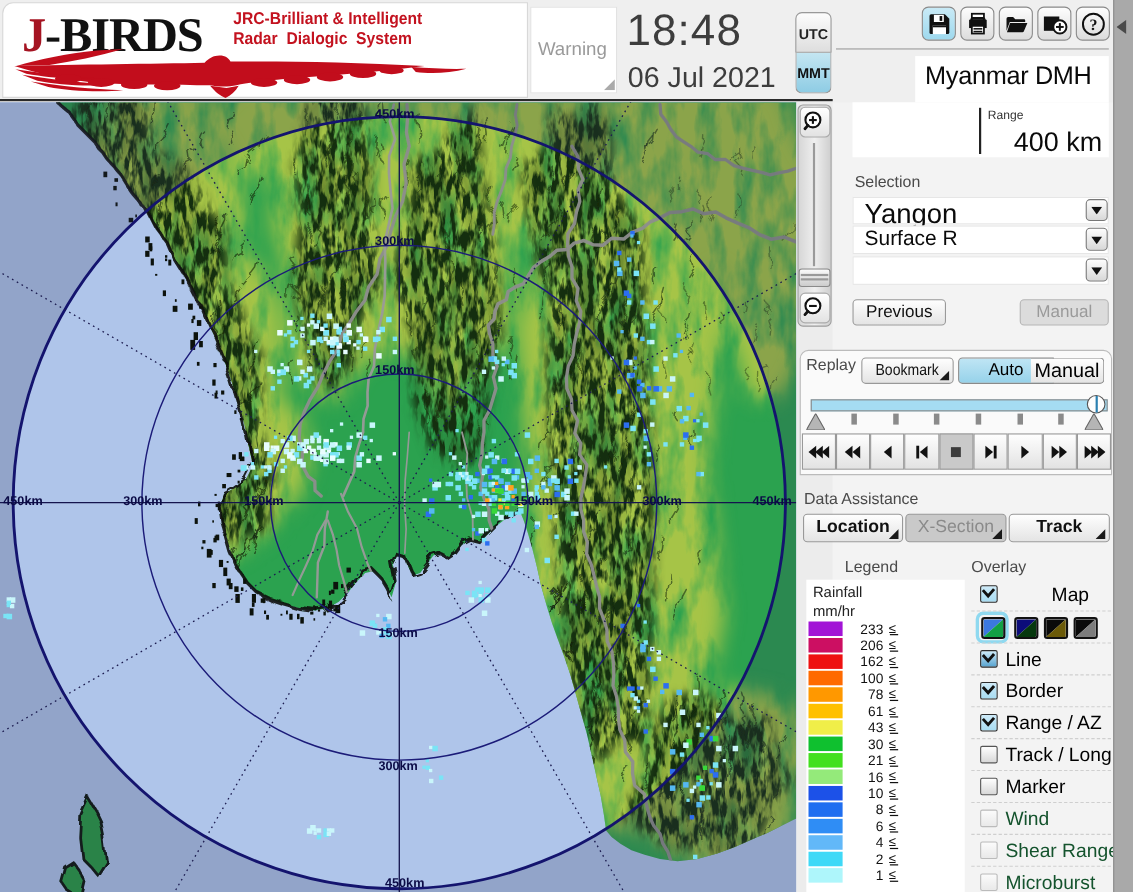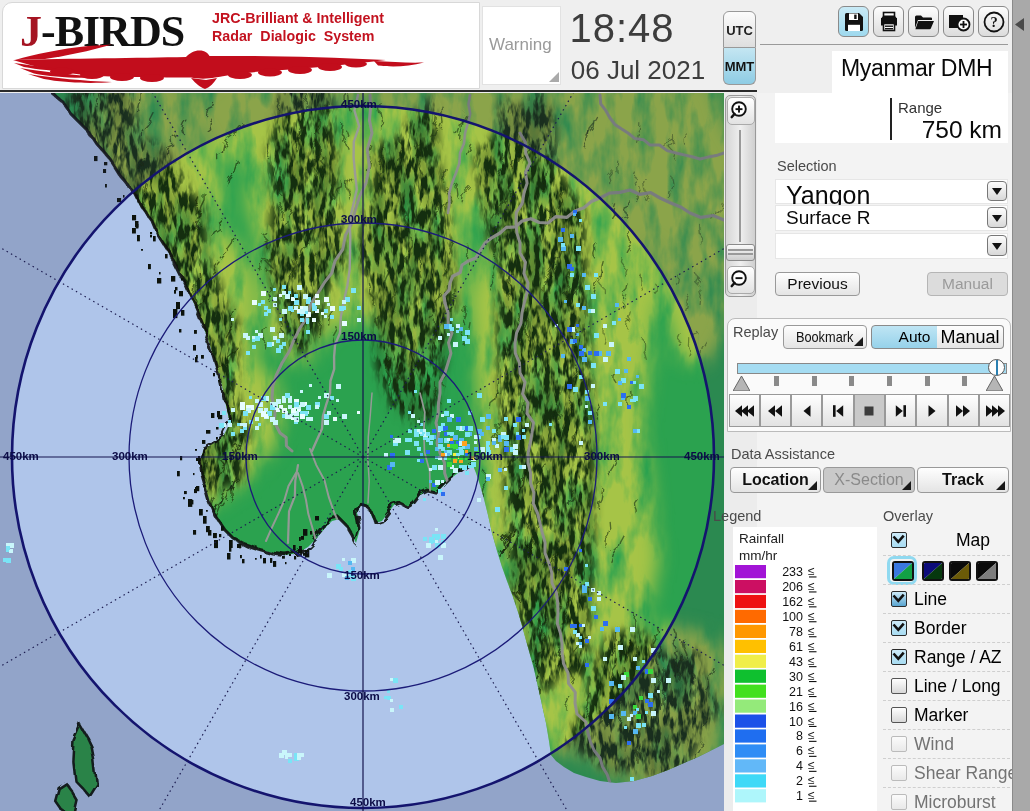--- a/index.html
+++ b/index.html
@@ -1,20 +1,20 @@
 <!DOCTYPE html>
 <html><head><meta charset="utf-8"><style>html,body{margin:0;padding:0;width:1030px;height:811px;overflow:hidden;background:#efefef;font-family:"Liberation Sans",sans-serif;}
 *{box-sizing:border-box}
 .abs{position:absolute}
 .btn{position:absolute;border:1px solid #999;border-radius:4px;background:linear-gradient(180deg,#fefefe,#e4e4e4);text-align:center;color:#111}
 .btn.dis{background:#dcdcdc;color:#9a9a9a;border-color:#b5b5b5}
 .btn.pressed{background:#c9c9c9;color:#8a8a8a}
 .lbl{position:absolute;color:#4a4a4a;font-size:14.5px}
 .ovl{position:absolute;font-size:17.5px;color:#000}
-.ovl.dis{color:#737373}
+.ovl.dis{color:#14532d}
 .sep{position:absolute;border-top:1.6px dashed #cfcfcf;width:127px;left:883px}
 </style></head><body>
 <div class="abs" style="left:0;top:0;width:1030px;height:93px;background:#efefef"></div>
 <div class="abs" style="left:2px;top:2px;width:478px;height:87px;background:#fff;border:1px solid #d8d8d8;border-radius:10px 0 0 0"></div>
 <div class="abs" style="left:20px;top:6px;font-family:'Liberation Serif',serif;font-weight:bold;font-size:44px;letter-spacing:-1px;color:#111"><span style="color:#a51422">J</span>-BIRDS</div>
 <div class="abs" style="left:212px;top:9px;font-size:15.5px;font-weight:bold;color:#c3121f;transform:scaleX(0.92);transform-origin:0 0;white-space:nowrap">JRC-Brilliant &amp; Intelligent<br>Radar&nbsp; Dialogic&nbsp; System</div>
 <svg width="480" height="56" viewBox="0 0 480 56" style="position:absolute;left:0px;top:38px">
 <g fill="#c20d1c">
 <path d="M13 22 C70 20.5 140 20 186 19 C190 15 194 12.5 199.5 12.5 C205 12.5 208 15 209.5 18 C260 17.5 320 18.5 386 22 C340 27.5 300 31 260 33.5 C240 35.5 225 37.5 215 39.5 C208 41 198 41 191 39.5 C160 39.5 120 39 95 38 C60 35 35 29 13 22 Z"></path>
 <path d="M15 22 C35 16 60 11 88 8 L112 6.5 C90 13 65 18 45 21 Z"></path>
@@ -1245,22 +1245,22 @@
 <div class="abs" style="left:726.5px;top:266px;width:28px;height:28px;background:linear-gradient(180deg,#fff,#e2e2e2);border:1px solid #aaa;border-radius:5px;display:flex;align-items:center;justify-content:center">
     <svg width="24" height="24" viewBox="0 0 24 24">
       <circle cx="10" cy="10" r="6.8" fill="#fff" stroke="#111" stroke-width="1.9"></circle>
       <line x1="5.5" y1="15" x2="2.8" y2="18" stroke="#111" stroke-width="2.6" stroke-linecap="round"></line>
       <rect x="6.5" y="9.2" width="7" height="1.9" fill="#111"></rect>
     </svg>
   </div>
 <div class="abs" style="left:757px;top:93px;width:255px;height:718px;background:#f3f3f3"></div>
 <div class="abs" style="left:775px;top:93px;width:233px;height:50px;background:#fff"></div>
 <div class="abs" style="left:890px;top:98px;width:1.6px;height:42px;background:#222"></div>
-<div class="abs" style="left:898px;top:99px;font-size:15px;color:#333">Range</div>
-<div class="abs" style="left:890px;top:116px;width:112px;text-align:right;font-size:24.5px;color:#0a0a0a">750 km</div>
+<div class="abs" style="left:898px;top:99px;font-size:11px;color:#333">Range</div>
+<div class="abs" style="left:890px;top:116px;width:112px;text-align:right;font-size:24.5px;color:#0a0a0a">400 km</div>
 <div class="lbl" style="left:777px;top:158px">Selection</div>
 <div class="abs" style="left:775px;top:179px;width:233px;height:25px;background:#fff;border:1px solid #e6e6e6"></div>
 <div class="abs" style="left:786px;top:181px;font-size:25px;color:#0a0a0a">Yangon</div>
 <div class="abs" style="left:987px;top:181px;width:20px;height:20px;background:linear-gradient(180deg,#fdfdfd,#d8d8d8);border:1px solid #777;border-radius:4px"></div>
 <svg width="10" height="7" viewBox="0 0 10 7" class="abs" style="left:992px;top:188.0px">
     <path d="M0 0 H10 L5 7 Z" fill="#111"></path>
   </svg>
 <div class="abs" style="left:775px;top:205px;width:233px;height:26px;background:#fff;border:1px solid #e6e6e6"></div>
 <div class="abs" style="left:786px;top:207px;font-size:19px;color:#0a0a0a">Surface R</div>
 <div class="abs" style="left:987px;top:207px;width:20px;height:21px;background:linear-gradient(180deg,#fdfdfd,#d8d8d8);border:1px solid #777;border-radius:4px"></div>
@@ -1352,21 +1352,21 @@
 <div class="lbl" style="left:731px;top:446px">Data Assistance</div>
 <div class="btn" style="left:730px;top:467px;width:91px;height:26px;font-size:16px;font-weight:bold;line-height:24px">Location<svg width="9" height="9" viewBox="0 0 9 9" style="position:absolute;right:3px;bottom:2px">
       <path d="M9 0 V9 H0 Z" fill="#1a1a1a"></path>
     </svg></div>
 <div class="btn pressed" style="left:823px;top:467px;width:92px;height:26px;font-size:16px;line-height:24px">X-Section<svg width="9" height="9" viewBox="0 0 9 9" style="position:absolute;right:3px;bottom:2px">
       <path d="M9 0 V9 H0 Z" fill="#1a1a1a"></path>
     </svg></div>
 <div class="btn" style="left:917px;top:467px;width:92px;height:26px;font-size:16px;font-weight:bold;line-height:24px">Track<svg width="9" height="9" viewBox="0 0 9 9" style="position:absolute;right:3px;bottom:2px">
       <path d="M9 0 V9 H0 Z" fill="#1a1a1a"></path>
     </svg></div>
-<div class="lbl" style="left:713px;top:508px">Legend</div>
+<div class="lbl" style="left:768px;top:508px">Legend</div>
 <div class="abs" style="left:733px;top:527px;width:144px;height:284px;background:#fff"><svg width="144" height="286" viewBox="0 0 144 286" font-family="Liberation Sans, sans-serif">
       <text x="6" y="16" font-size="13.5" fill="#222">Rainfall</text>
       <text x="6" y="33" font-size="13.5" fill="#222">mm/hr</text>
       <rect x="2" y="38.0" width="31" height="13.2" fill="#a214d6"></rect>
       <text x="70" y="49.0" font-size="12.5" text-anchor="end" fill="#111">233</text>
       <text x="75" y="48.0" font-size="12" fill="#111">≤</text>
       <rect x="76" y="49.4" width="7.5" height="1.1" fill="#111"></rect>
       <rect x="2" y="53.0" width="31" height="13.2" fill="#cc0f62"></rect>
       <text x="70" y="64.0" font-size="12.5" text-anchor="end" fill="#111">206</text>
       <text x="75" y="63.0" font-size="12" fill="#111">≤</text>
@@ -1447,21 +1447,21 @@
     </svg>
   </div>
 <div class="ovl" style="left:914px;top:618px">Border</div>
 <div style="position:absolute;left:891px;top:649px;width:16px;height:16px;background:linear-gradient(180deg,#cdeaf8,#a8dcf2);border:1.4px solid #2b2b2b;box-sizing:border-box;border-radius:2px">
 <svg width="13" height="13" viewBox="0 0 13 13" style="position:absolute;left:0px;top:0px">
       <path d="M1.5 3.5 L6.3 8.8 L11.7 2.6" fill="none" stroke="#111" stroke-width="2.6"></path>
     </svg>
   </div>
 <div class="ovl" style="left:914px;top:647px">Range / AZ</div>
 <div style="position:absolute;left:891px;top:678px;width:16px;height:16px;background:linear-gradient(180deg,#fefefe,#d8d8d8);border:1.4px solid #555;box-sizing:border-box;border-radius:2px"></div>
-<div class="ovl" style="left:914px;top:676px">Line / Long</div>
+<div class="ovl" style="left:914px;top:676px">Track / Long</div>
 <div style="position:absolute;left:891px;top:707px;width:16px;height:16px;background:linear-gradient(180deg,#fefefe,#d8d8d8);border:1.4px solid #555;box-sizing:border-box;border-radius:2px"></div>
 <div class="ovl" style="left:914px;top:705px">Marker</div>
 <div style="position:absolute;left:891px;top:736px;width:16px;height:16px;background:linear-gradient(180deg,#fbfbfb,#e9e9e9);border:1.4px solid #bbb;box-sizing:border-box;border-radius:2px"></div>
 <div class="ovl dis" style="left:914px;top:734px">Wind</div>
 <div style="position:absolute;left:891px;top:765px;width:16px;height:16px;background:linear-gradient(180deg,#fbfbfb,#e9e9e9);border:1.4px solid #bbb;box-sizing:border-box;border-radius:2px"></div>
 <div class="ovl dis" style="left:914px;top:763px">Shear Range</div>
 <div style="position:absolute;left:891px;top:794px;width:16px;height:16px;background:linear-gradient(180deg,#fbfbfb,#e9e9e9);border:1.4px solid #bbb;box-sizing:border-box;border-radius:2px"></div>
 <div class="ovl dis" style="left:914px;top:792px">Microburst</div>
 <div style="position:absolute;left:887px;top:556px;width:30px;height:29px;border:3px solid #8fd9f0;border-radius:7px"></div>
 <div style="position:absolute;left:892px;top:561px;width:22px;height:20px;border:2px solid #111;border-radius:3px;box-sizing:border-box;overflow:hidden">

